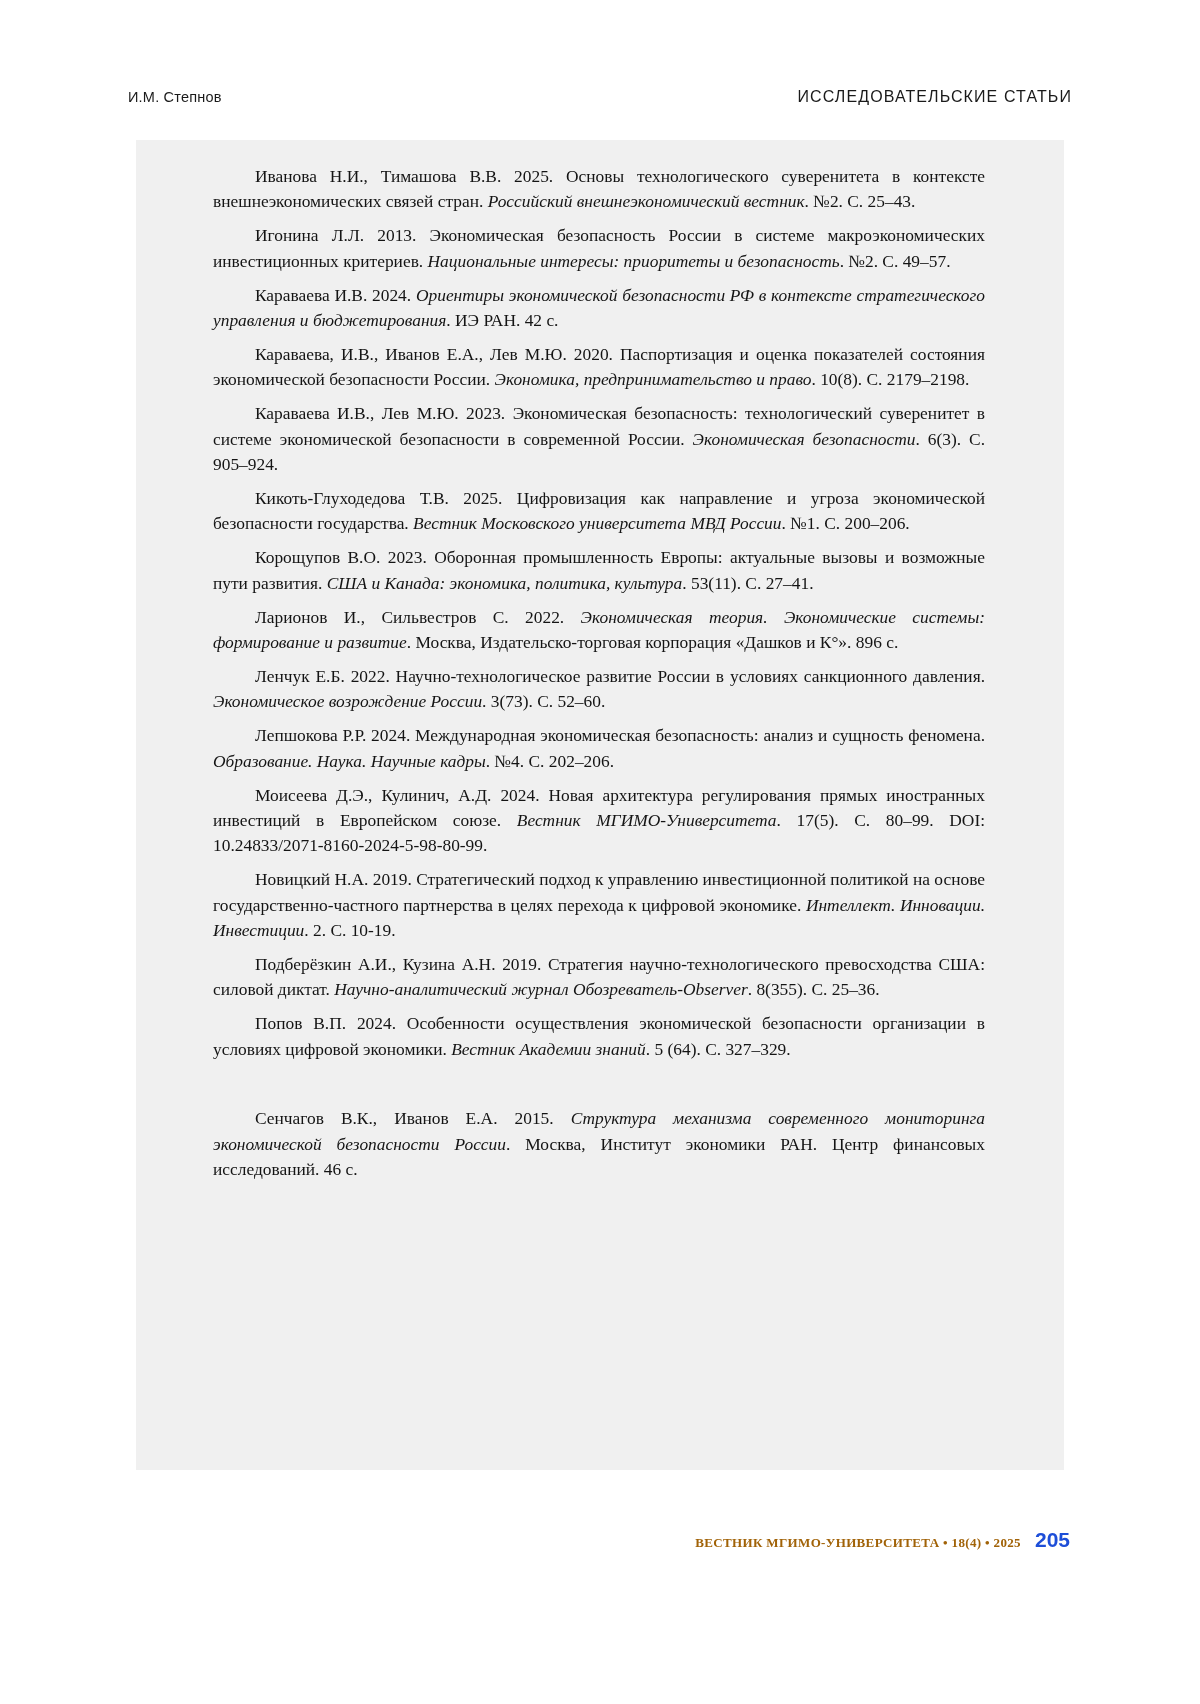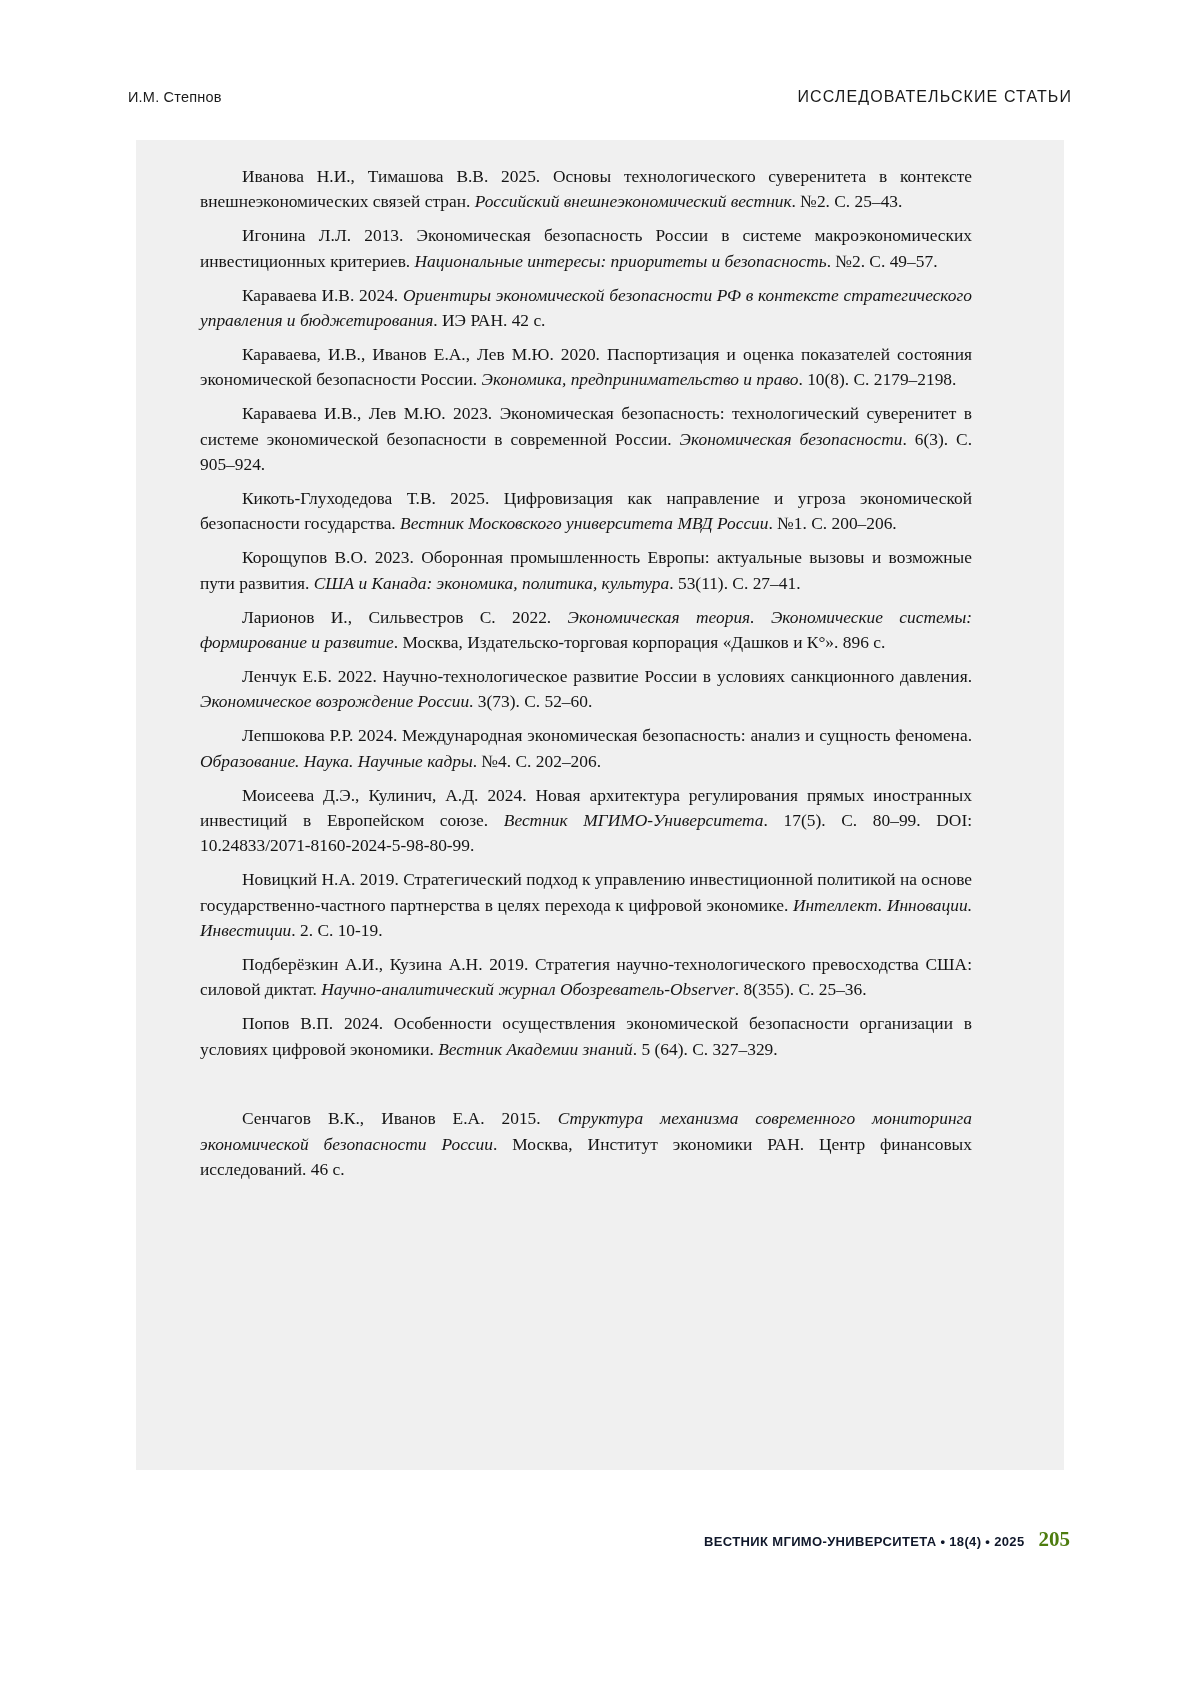--- a/index.html
+++ b/index.html
@@ -51,21 +51,21 @@
     left: 136px;
     width: 928px;
     height: 1330px;
     background: #f0f0f0;
   }
 
   
   .references {
     position: absolute;
     top: 164px;
-    left: 200px;
+    left: 213px;
     width: 772px;
     font-size: 17.4px;
     line-height: 1.46;
     text-align: justify;
     color: #141414;
   }
   .ref {
     margin: 0 0 8.5px 0;
     text-indent: 42px;
     text-align: justify;
@@ -83,31 +83,31 @@
   
   .footer {
     position: absolute;
     bottom: 152px;
     right: 130px;
     display: flex;
     align-items: baseline;
     gap: 14px;
   }
   .footer .journal-line {
-    font-family: Liberation Sans, sans-serif;
+    font-family: Liberation Serif, serif;
     font-size: 13px;
     font-weight: bold;
     letter-spacing: 0.35px;
-    color: #0f172a;
+    color: #a16207;
   }
   .footer .page-number {
-    font-family: Liberation Serif, serif;
+    font-family: Liberation Sans, sans-serif;
     font-size: 21px;
     font-weight: bold;
-    color: #4d7c0f;
+    color: #1d4ed8;
   }
 </style>
 </head>
 <body>
 
 <div class="page">
 
   <div class="running-head">
     <span class="author">И.М. Степнов</span>
     <span class="section">ИССЛЕДОВАТЕЛЬСКИЕ СТАТЬИ</span>

